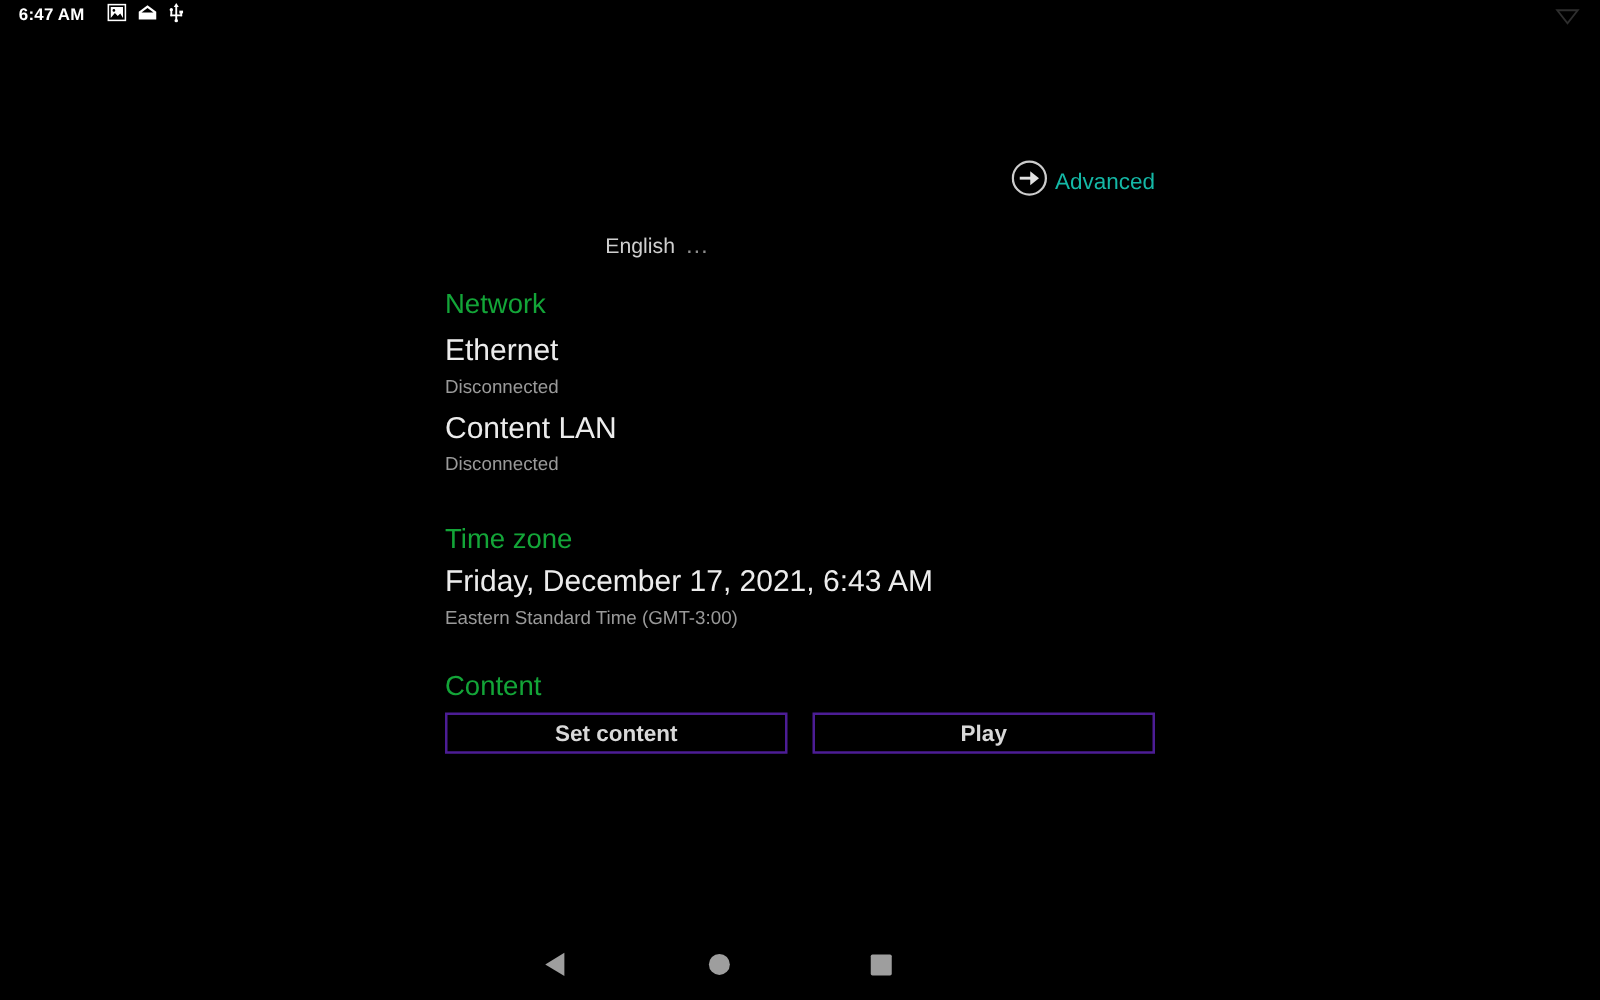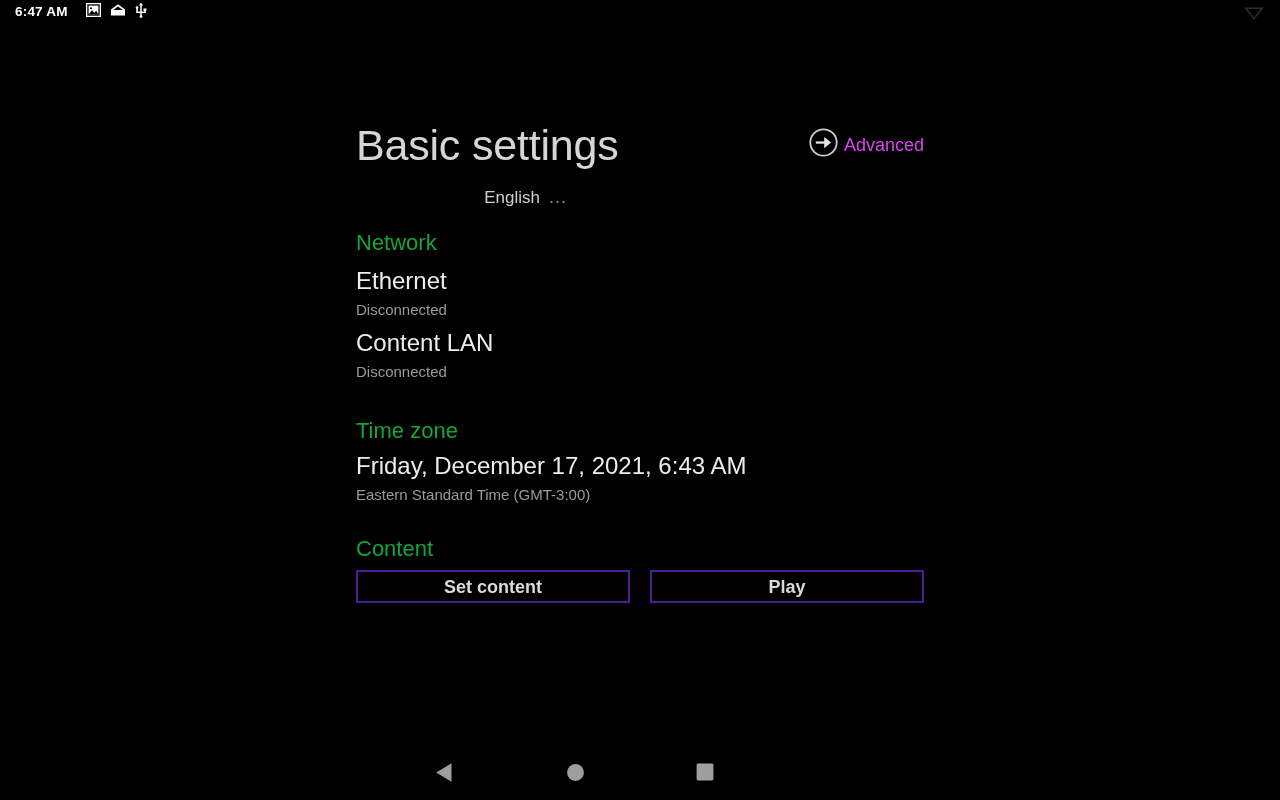--- a/index.html
+++ b/index.html
@@ -52,21 +52,21 @@
     white-space:nowrap;
     letter-spacing:-.2px;
   }
   #advanced-link{
     position:absolute; right:2px; top:11px;
     display:flex; align-items:center; gap:6px;
     cursor:pointer;
   }
   #advanced-icon{ display:block; }
   #advanced-label{
-    font-size:18px; color:#d946ef; line-height:1;
+    font-size:18px; color:#14b8a6; line-height:1;
     white-space:nowrap;
   }
 
   #language-row{
     position:absolute; right:358px; top:186px;
     display:flex; align-items:baseline; gap:8px;
     cursor:pointer;
   }
   #language-value{ font-size:17px; color:#cfcfcf; }
   #language-more{ font-size:19px; color:#8e8e8e; letter-spacing:1px; }
@@ -175,21 +175,20 @@
       <svg width="20" height="16" viewBox="0 0 20 16">
         <path d="M1.8 4.2 L18.2 4.2 L10 14.6 Z" fill="none" stroke="#2e2e2e" stroke-width="1.5"></path>
       </svg>
     </span>
   </div>
 </div>
 
 <div id="settings-page">
 
   <div id="header-row">
-    <div id="page-title">Basic settings</div>
 
     <div id="advanced-link">
       <span id="advanced-icon">
         <svg width="29" height="29" viewBox="0 0 29 29">
           <circle cx="14.5" cy="14.5" r="13.2" fill="none" stroke="#cccccc" stroke-width="1.8"></circle>
           <rect x="6.8" y="13.4" width="11.2" height="2.3" fill="#e2e2e2"></rect>
           <path d="M15.2 8.9 L22.2 14.55 L15.2 20.2 Z" fill="#e2e2e2"></path>
         </svg>
       </span>
       <span id="advanced-label">Advanced</span>

